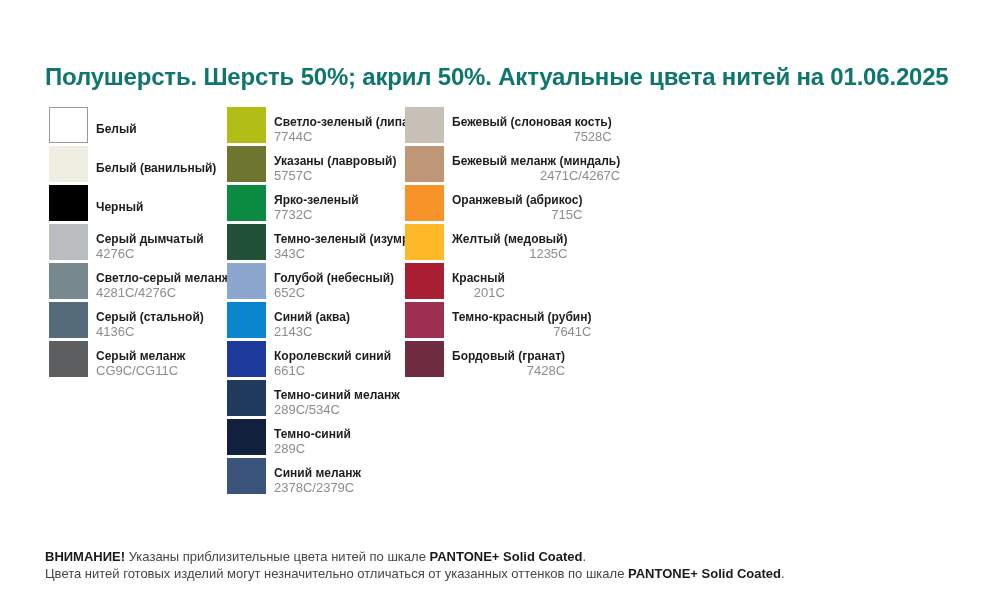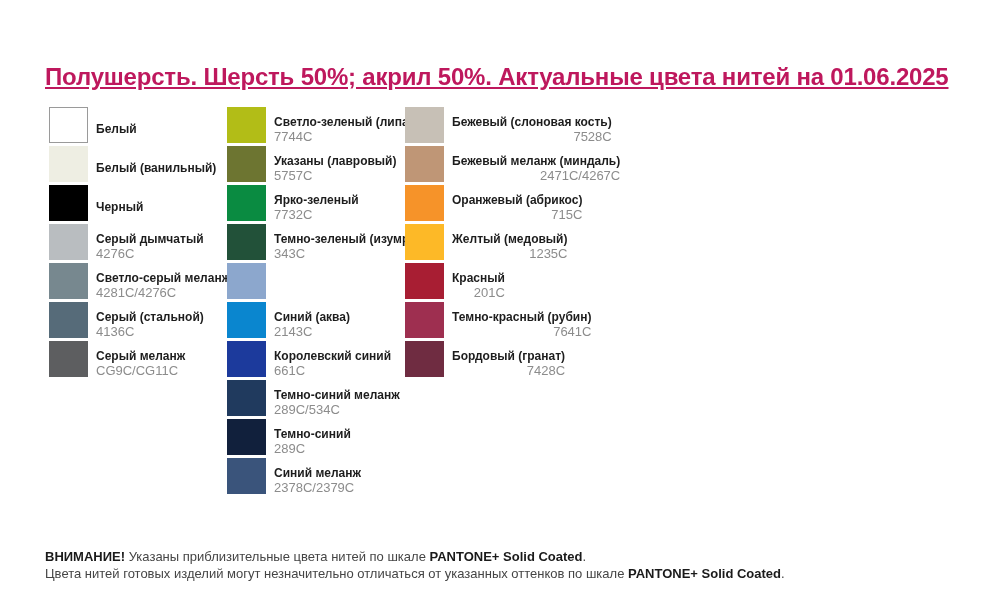--- a/index.html
+++ b/index.html
@@ -14,24 +14,23 @@
     height: 609px;
     background: #ffffff;
     overflow: hidden;
   }
   .page-title {
     position: absolute;
     left: 45px;
     top: 47px;
     font-size: 24px;
     font-weight: bold;
-    color: #be185d;
+    color: #0f766e;
     letter-spacing: -0.2px;
     white-space: nowrap;
-    text-decoration: underline;
   }
   .palette-column {
     position: absolute;
     top: 107px;
   }
   .col-1 { left: 49px;  width: 175px; }
   .col-2 { left: 227px; width: 175px; }
   .col-3 { left: 405px; width: 215px; text-align: right; }
   .swatch-row {
     display: flex;
@@ -155,20 +154,24 @@
       </div>
       <div class="swatch-row">
         <div class="swatch" style="background: rgb(34, 81, 57);"></div>
         <div class="swatch-label">
           <div class="swatch-name">Темно-зеленый (изумруд)</div>
           <div class="swatch-code">343C</div>
         </div>
       </div>
       <div class="swatch-row">
         <div class="swatch" style="background: rgb(140, 167, 205);"></div>
+        <div class="swatch-label">
+          <div class="swatch-name">Голубой (небесный)</div>
+          <div class="swatch-code">652C</div>
+        </div>
       </div>
       <div class="swatch-row">
         <div class="swatch" style="background: rgb(10, 134, 207);"></div>
         <div class="swatch-label">
           <div class="swatch-name">Синий (аква)</div>
           <div class="swatch-code">2143C</div>
         </div>
       </div>
       <div class="swatch-row">
         <div class="swatch" style="background: rgb(28, 58, 156);"></div>

